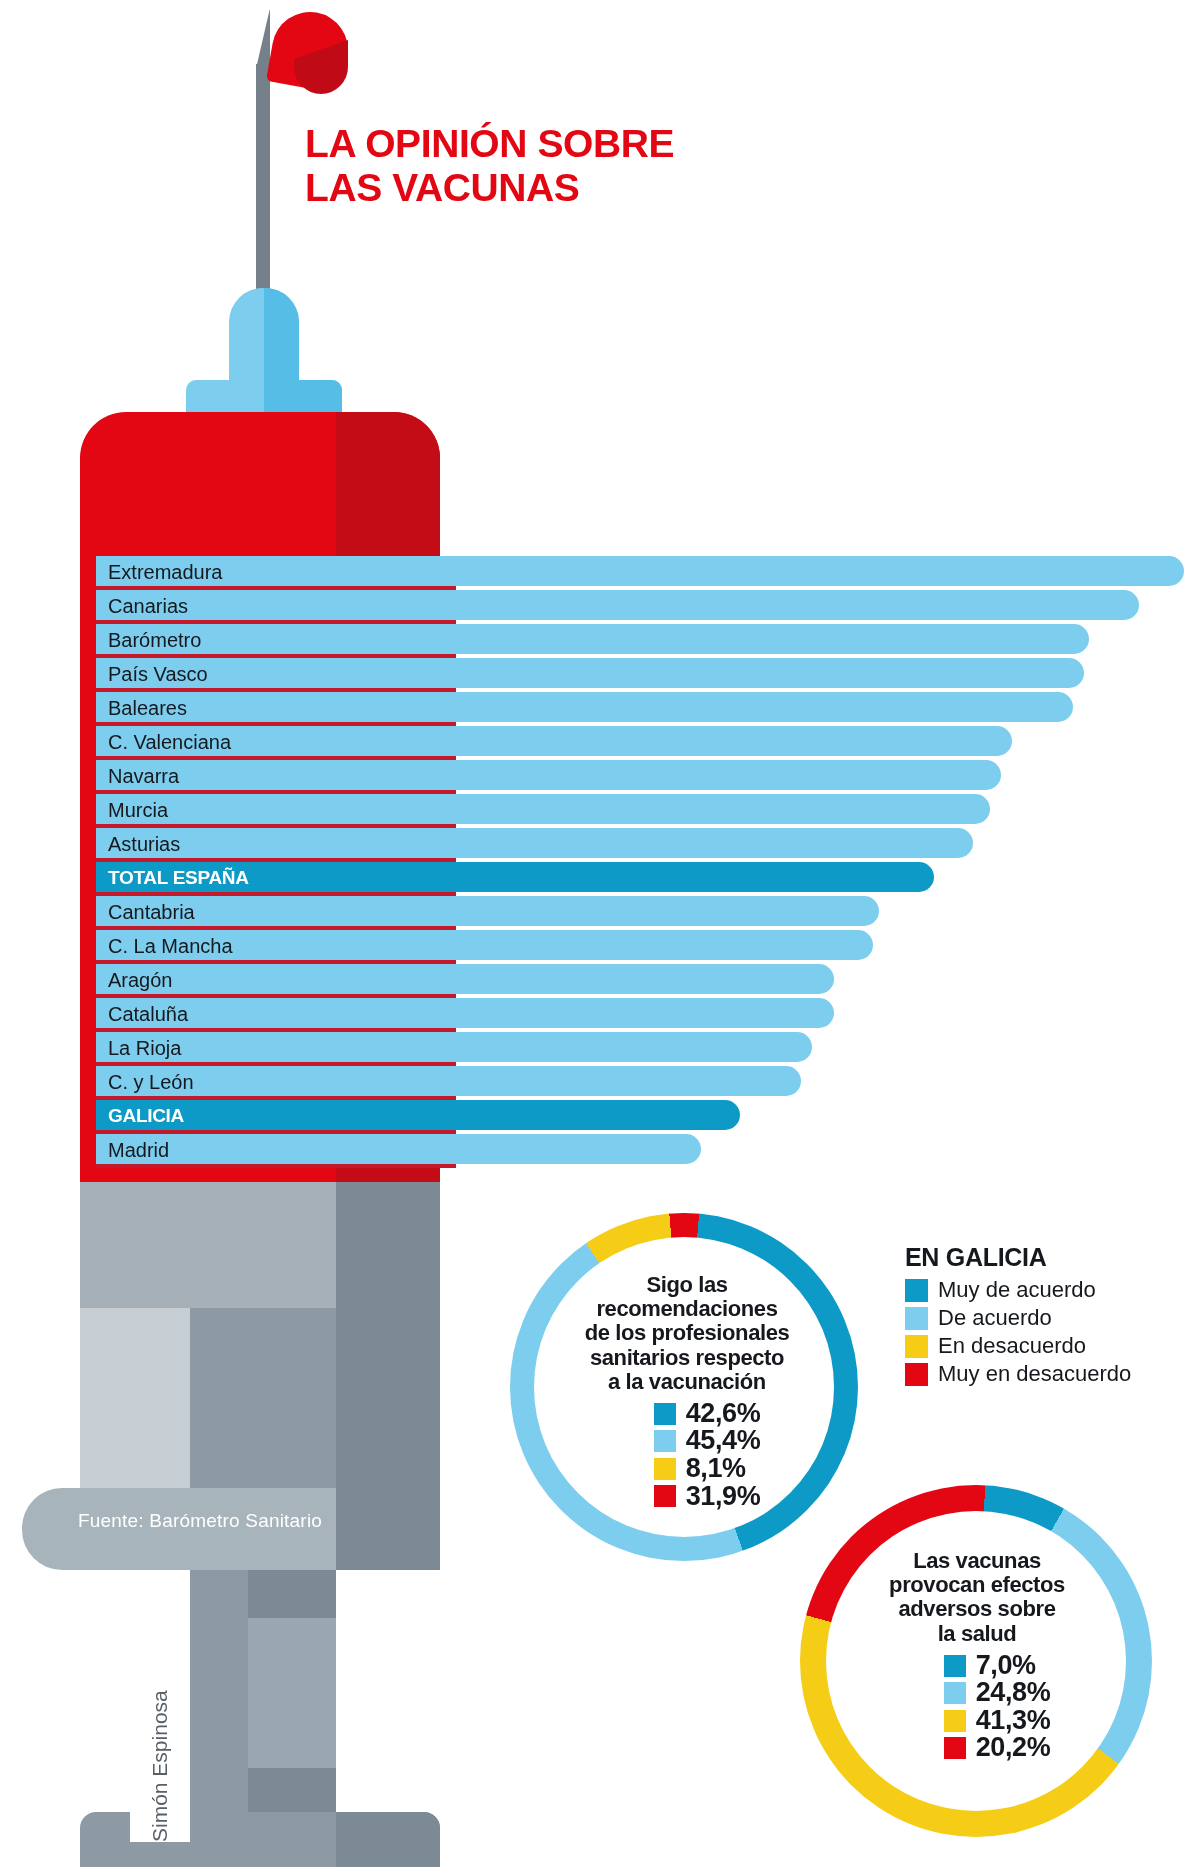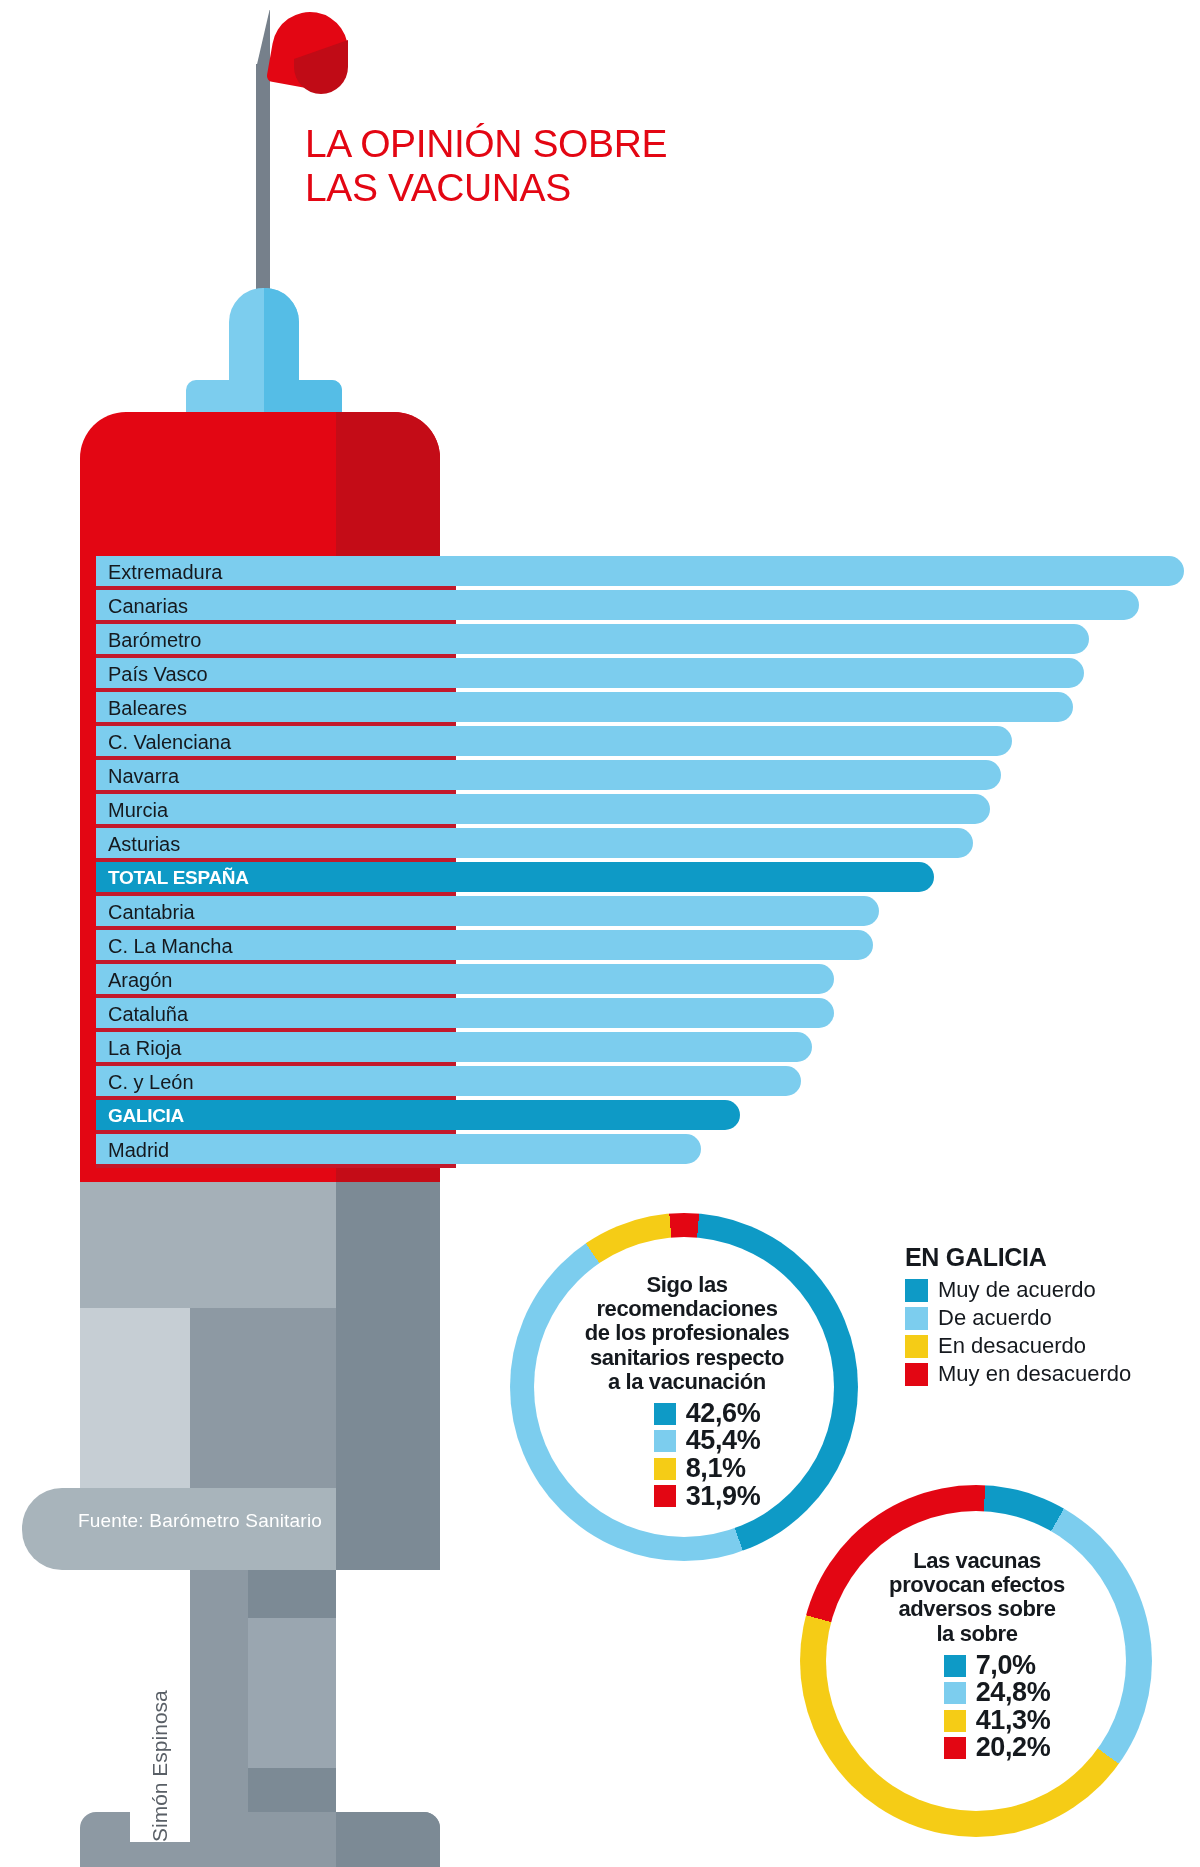--- a/index.html
+++ b/index.html
@@ -187,21 +187,21 @@
     white-space: nowrap;
   }
 
   
   .title {
     position: absolute;
     left: 305px; top: 122px;
     width: 470px;
     color: #e30613;
     font-size: 39px;
-    font-weight: normal;
+    font-weight: bold;
     line-height: 1.12;
     letter-spacing: -0.4px;
   }
 
   
   #barchart {
     position: absolute;
     left: 96px; top: 556px;
     width: 1120px;
   }
@@ -434,21 +434,21 @@
           </div></div></div>
     </div>
 
   <div class="donut-wrap" id="donut2" style="left: 800px; top: 1485px; width: 352px; height: 352px;">
       <div class="donut" style="width: 352px; height: 352px; background: conic-gradient(from 3deg, rgb(14, 154, 198) 0deg, rgb(14, 154, 198) 27.01deg, rgb(124, 205, 238) 27.01deg, rgb(124, 205, 238) 122.7deg, rgb(245, 204, 22) 122.7deg, rgb(245, 204, 22) 282.06deg, rgb(227, 6, 19) 282.06deg, rgb(227, 6, 19) 360deg);"></div>
       <div class="donut-hole" style="width: 300px; height: 300px; left: 26px; top: 26px;"></div>
       <div class="donut-center" style="left: 44px; top: 64px; width: 266px;"><div class="donut-title" style="font-size: 22px;">
           <div>Las vacunas</div>
           <div>provocan efectos</div>
           <div>adversos sobre</div>
-          <div>la sobre</div>
+          <div>la salud</div>
         </div><div class="legend-vals" style="margin-left: 40px;"><div class="legend-val-row">
             <span class="swatch" style="background: rgb(14, 154, 198);"></span>
             <span style="font-size: 27px;">7,0%</span>
           </div><div class="legend-val-row">
             <span class="swatch" style="background: rgb(124, 205, 238);"></span>
             <span style="font-size: 27px;">24,8%</span>
           </div><div class="legend-val-row">
             <span class="swatch" style="background: rgb(245, 204, 22);"></span>
             <span style="font-size: 27px;">41,3%</span>
           </div><div class="legend-val-row">

